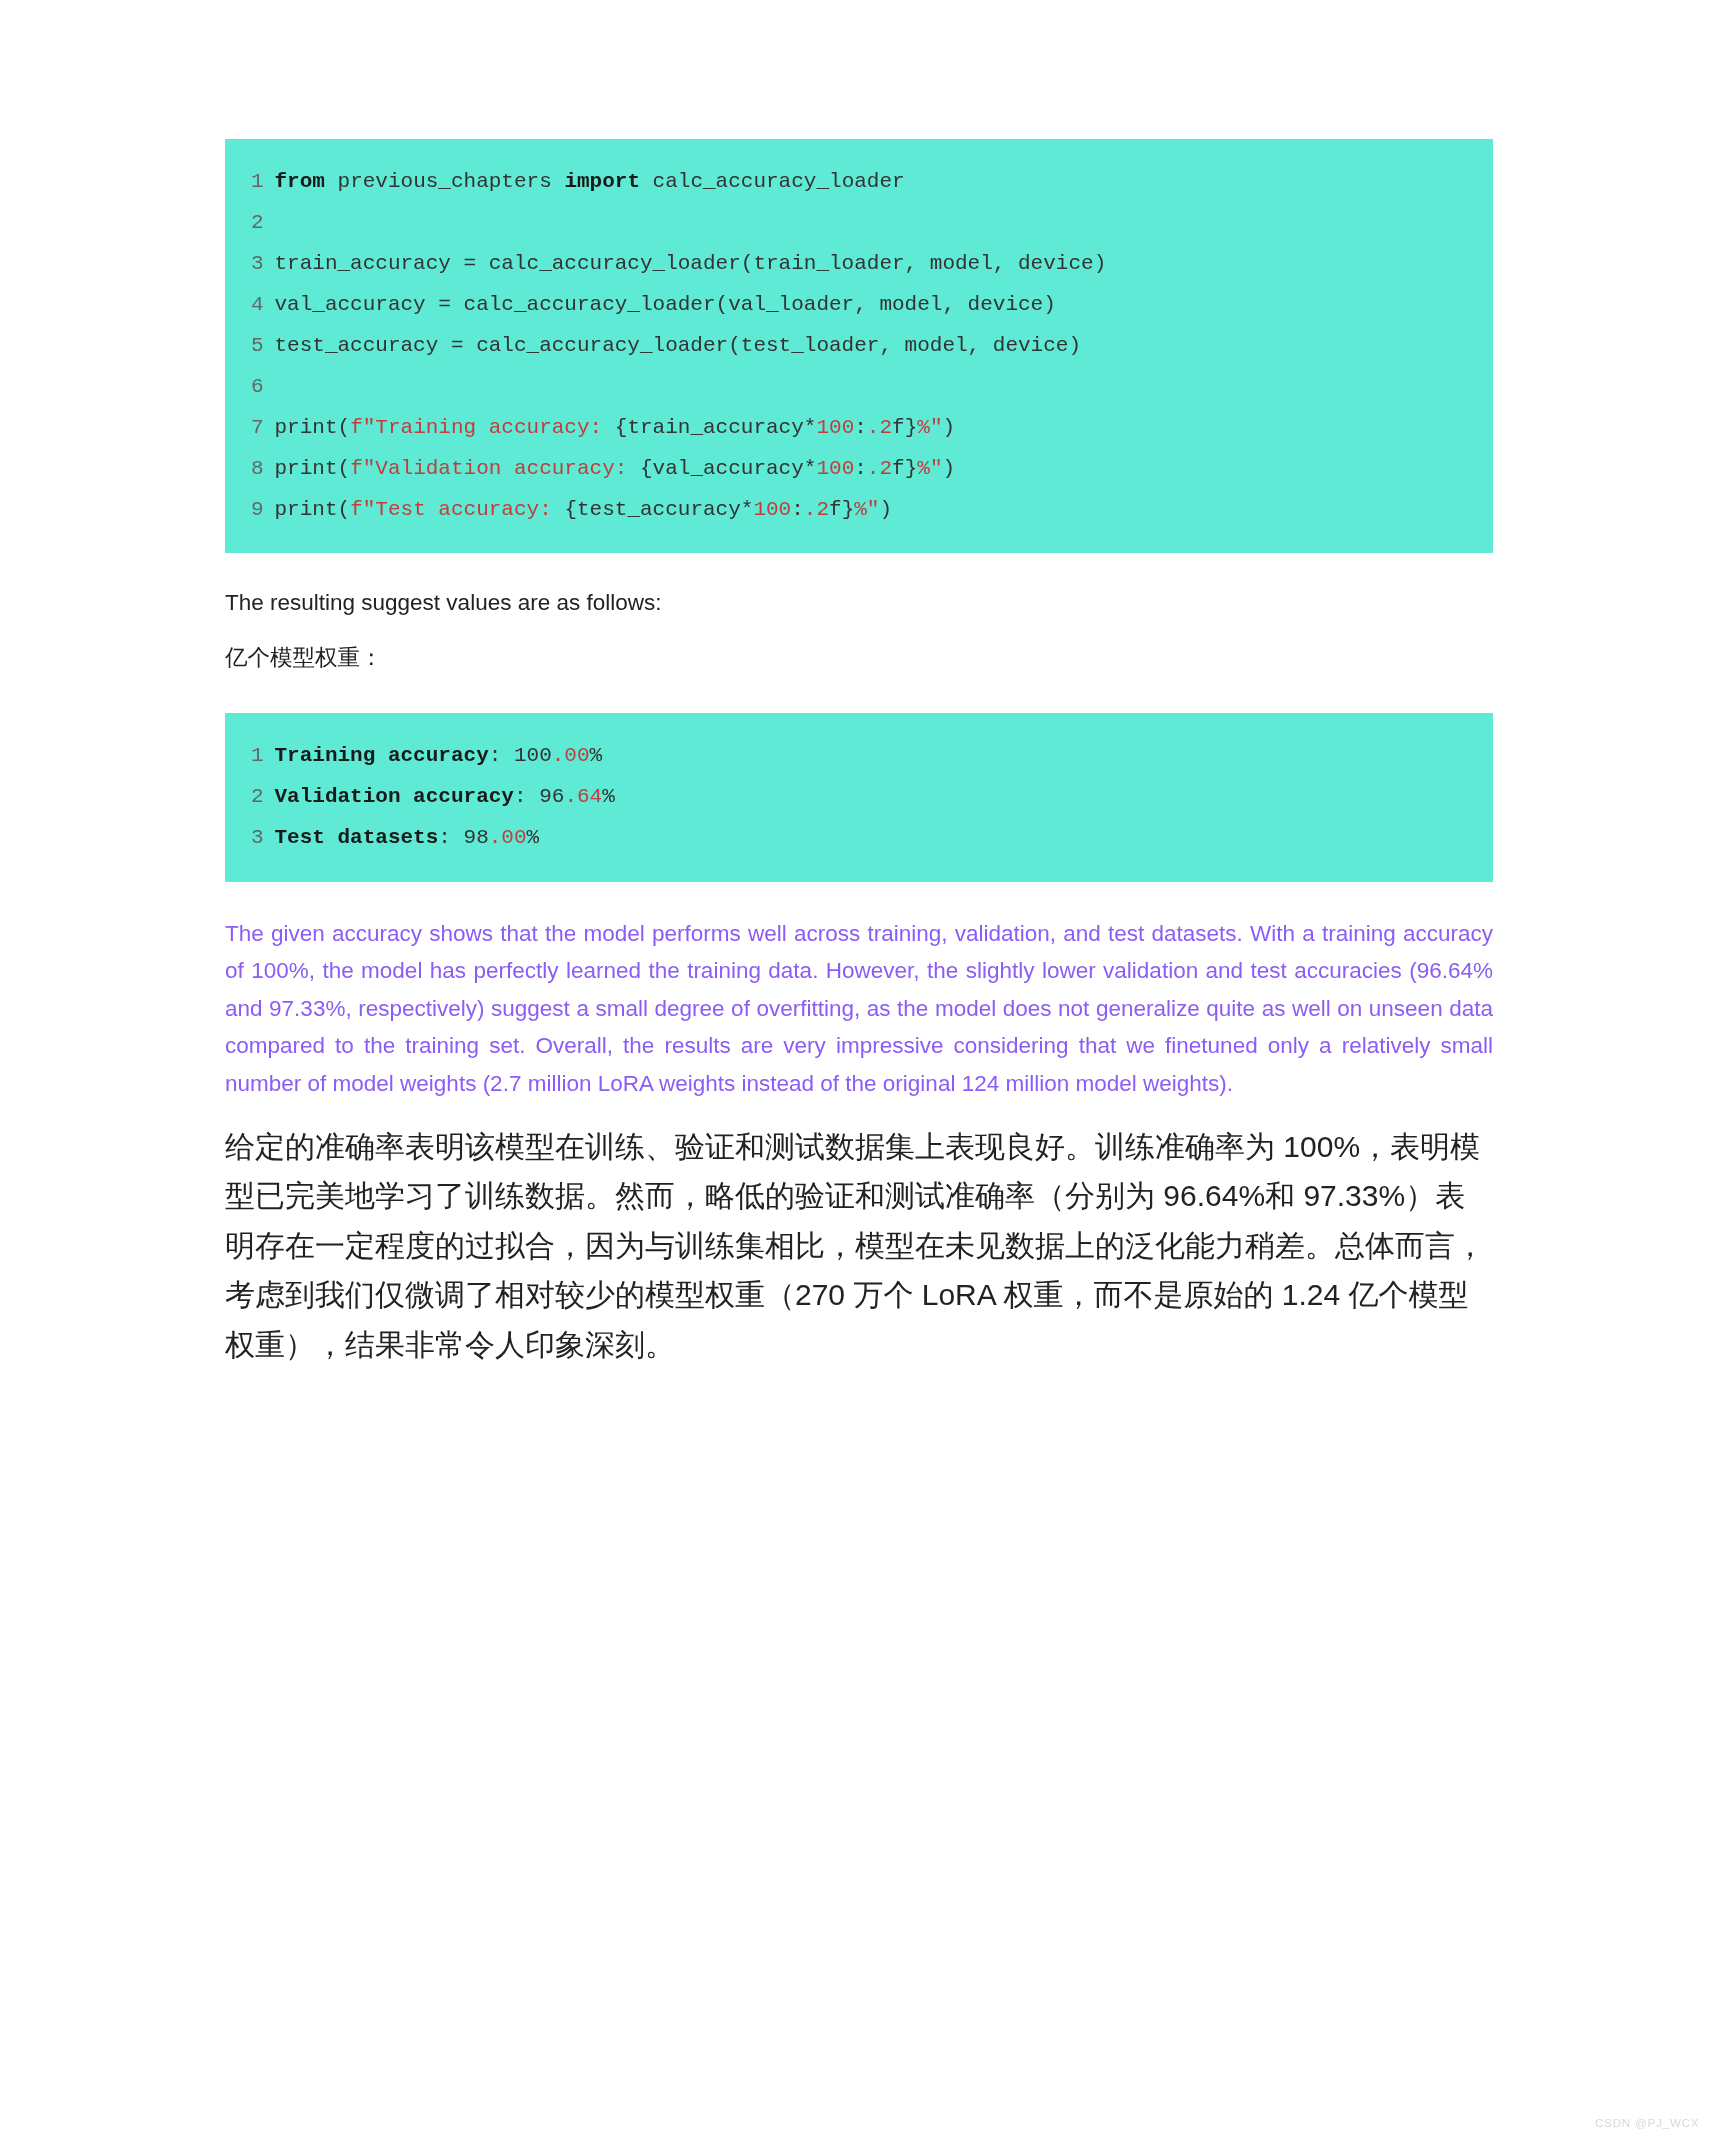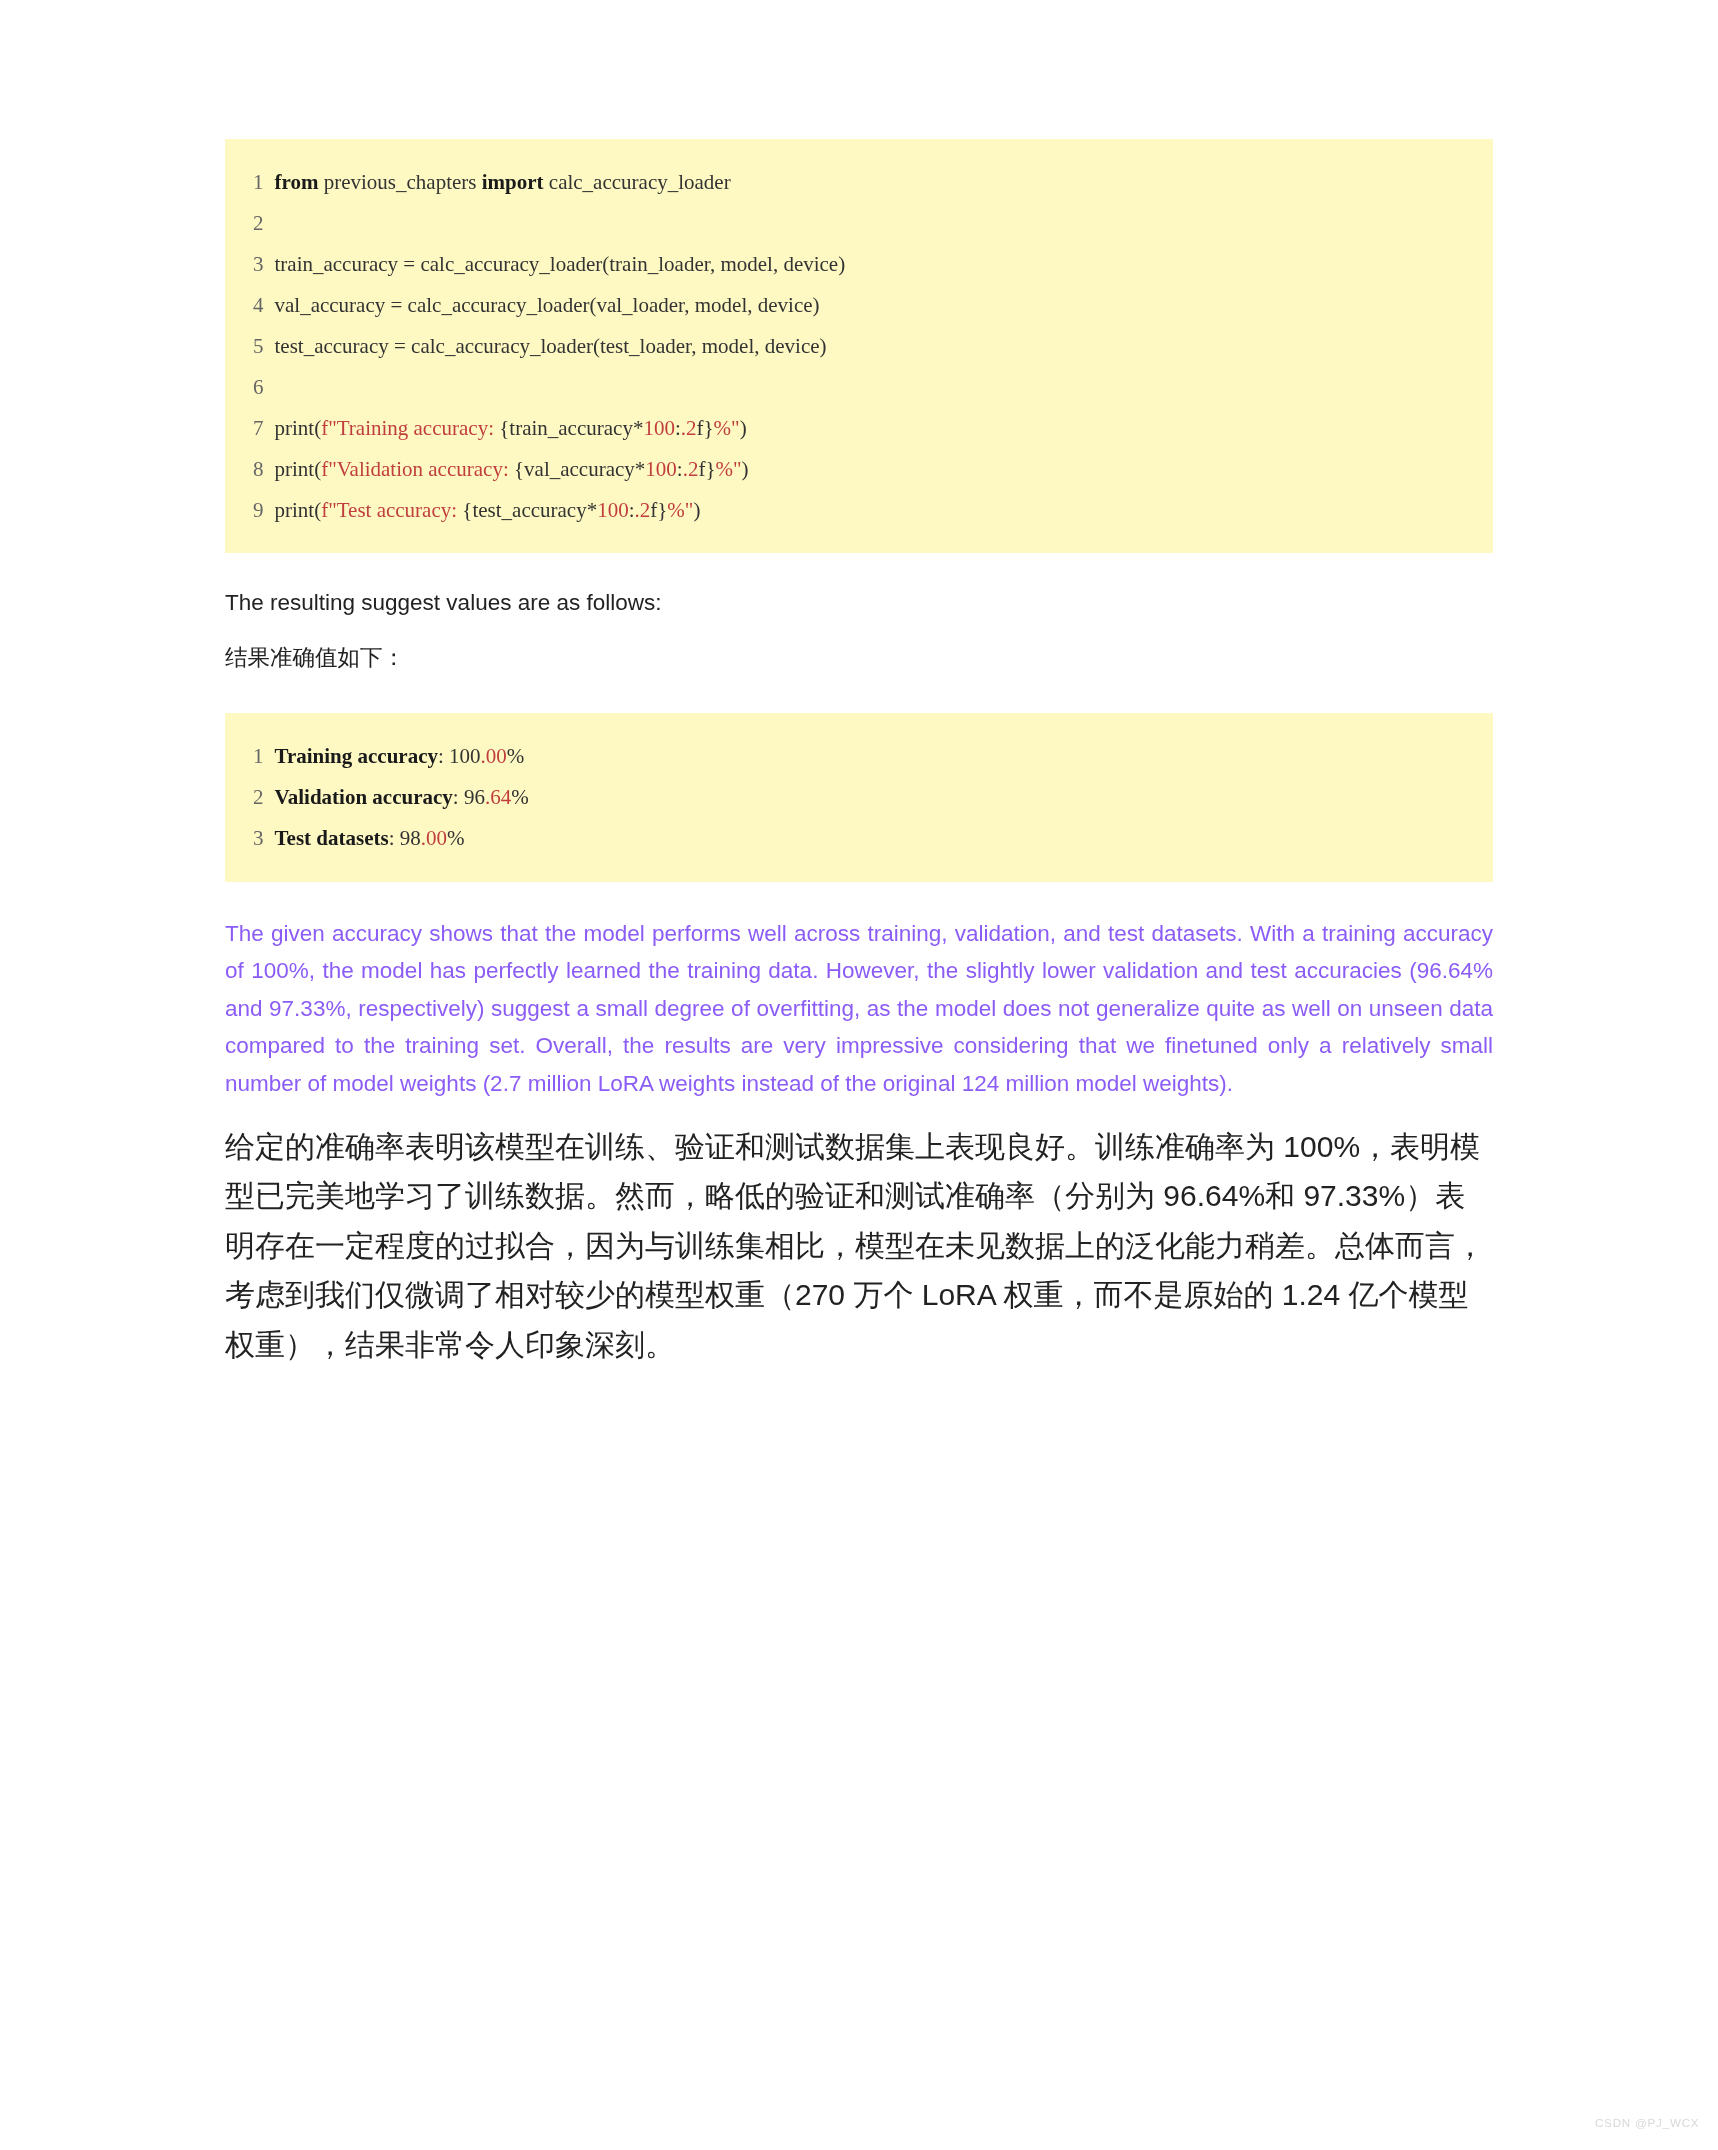--- a/index.html
+++ b/index.html
@@ -9,23 +9,23 @@
     }
     body {
       font-family: -apple-system, BlinkMacSystemFont, "Segoe UI", Helvetica, Arial, sans-serif;
       background: #ffffff;
       padding: 139px 225px 155px 225px;
       font-size: 22.5px;
       line-height: 1.5;
       color: #1a1a1a;
     }
     .code-block {
-      background: #fef9c3;
+      background: #5eead4;
       padding: 23px 15.5px;
-      font-family: Liberation Serif, serif;
+      font-family: Liberation Mono, monospace;
       font-size: 21px;
       line-height: 1.95;
       white-space: pre;
       margin-bottom: 33px;
       color: #333;
     }
     .code-block .lineno {
       display: inline-block;
       width: 23px;
       text-align: right;
@@ -92,21 +92,21 @@
 <span class="lineno">2</span>
 <span class="lineno">3</span>train_accuracy = calc_accuracy_loader(train_loader, model, device)
 <span class="lineno">4</span>val_accuracy = calc_accuracy_loader(val_loader, model, device)
 <span class="lineno">5</span>test_accuracy = calc_accuracy_loader(test_loader, model, device)
 <span class="lineno">6</span>
 <span class="lineno">7</span>print(<span class="str">f"Training accuracy: </span>{train_accuracy*<span class="num">100</span>:<span class="num">.2</span>f}<span class="str">%"</span>)
 <span class="lineno">8</span>print(<span class="str">f"Validation accuracy: </span>{val_accuracy*<span class="num">100</span>:<span class="num">.2</span>f}<span class="str">%"</span>)
 <span class="lineno">9</span>print(<span class="str">f"Test accuracy: </span>{test_accuracy*<span class="num">100</span>:<span class="num">.2</span>f}<span class="str">%"</span>)</div>
 
 <p class="body-text-en">The resulting suggest values are as follows:</p>
-<p class="body-text-cn">结果准确值如下：</p>
+<p class="body-text-cn">亿个模型权重：</p>
 
 <div class="code-block spaced" id="code2"><span class="lineno">1</span><span class="kw">Training accuracy</span>: 100<span class="op">.00</span>%
 <span class="lineno">2</span><span class="kw">Validation accuracy</span>: 96<span class="op">.64</span>%
 <span class="lineno">3</span><span class="kw">Test datasets</span>: 98<span class="op">.00</span>%</div>
 
 <p class="para-block-en">The given accuracy shows that the model performs well across training, validation, and test datasets. With a training accuracy of 100%, the model has perfectly learned the training data. However, the slightly lower validation and test accuracies (96.64% and 97.33%, respectively) suggest a small degree of overfitting, as the model does not generalize quite as well on unseen data compared to the training set. Overall, the results are very impressive considering that we finetuned only a relatively small number of model weights (2.7 million LoRA weights instead of the original 124 million model weights).</p>
 <p class="para-block-cn">给定的准确率表明该模型在训练、验证和测试数据集上表现良好。训练准确率为 100%，表明模型已完美地学习了训练数据。然而，略低的验证和测试准确率（分别为 96.64%和 97.33%）表明存在一定程度的过拟合，因为与训练集相比，模型在未见数据上的泛化能力稍差。总体而言，考虑到我们仅微调了相对较少的模型权重（270 万个 LoRA 权重，而不是原始的 1.24 亿个模型权重），结果非常令人印象深刻。</p>
 
 <div class="watermark">CSDN @PJ_WCX</div>
 

